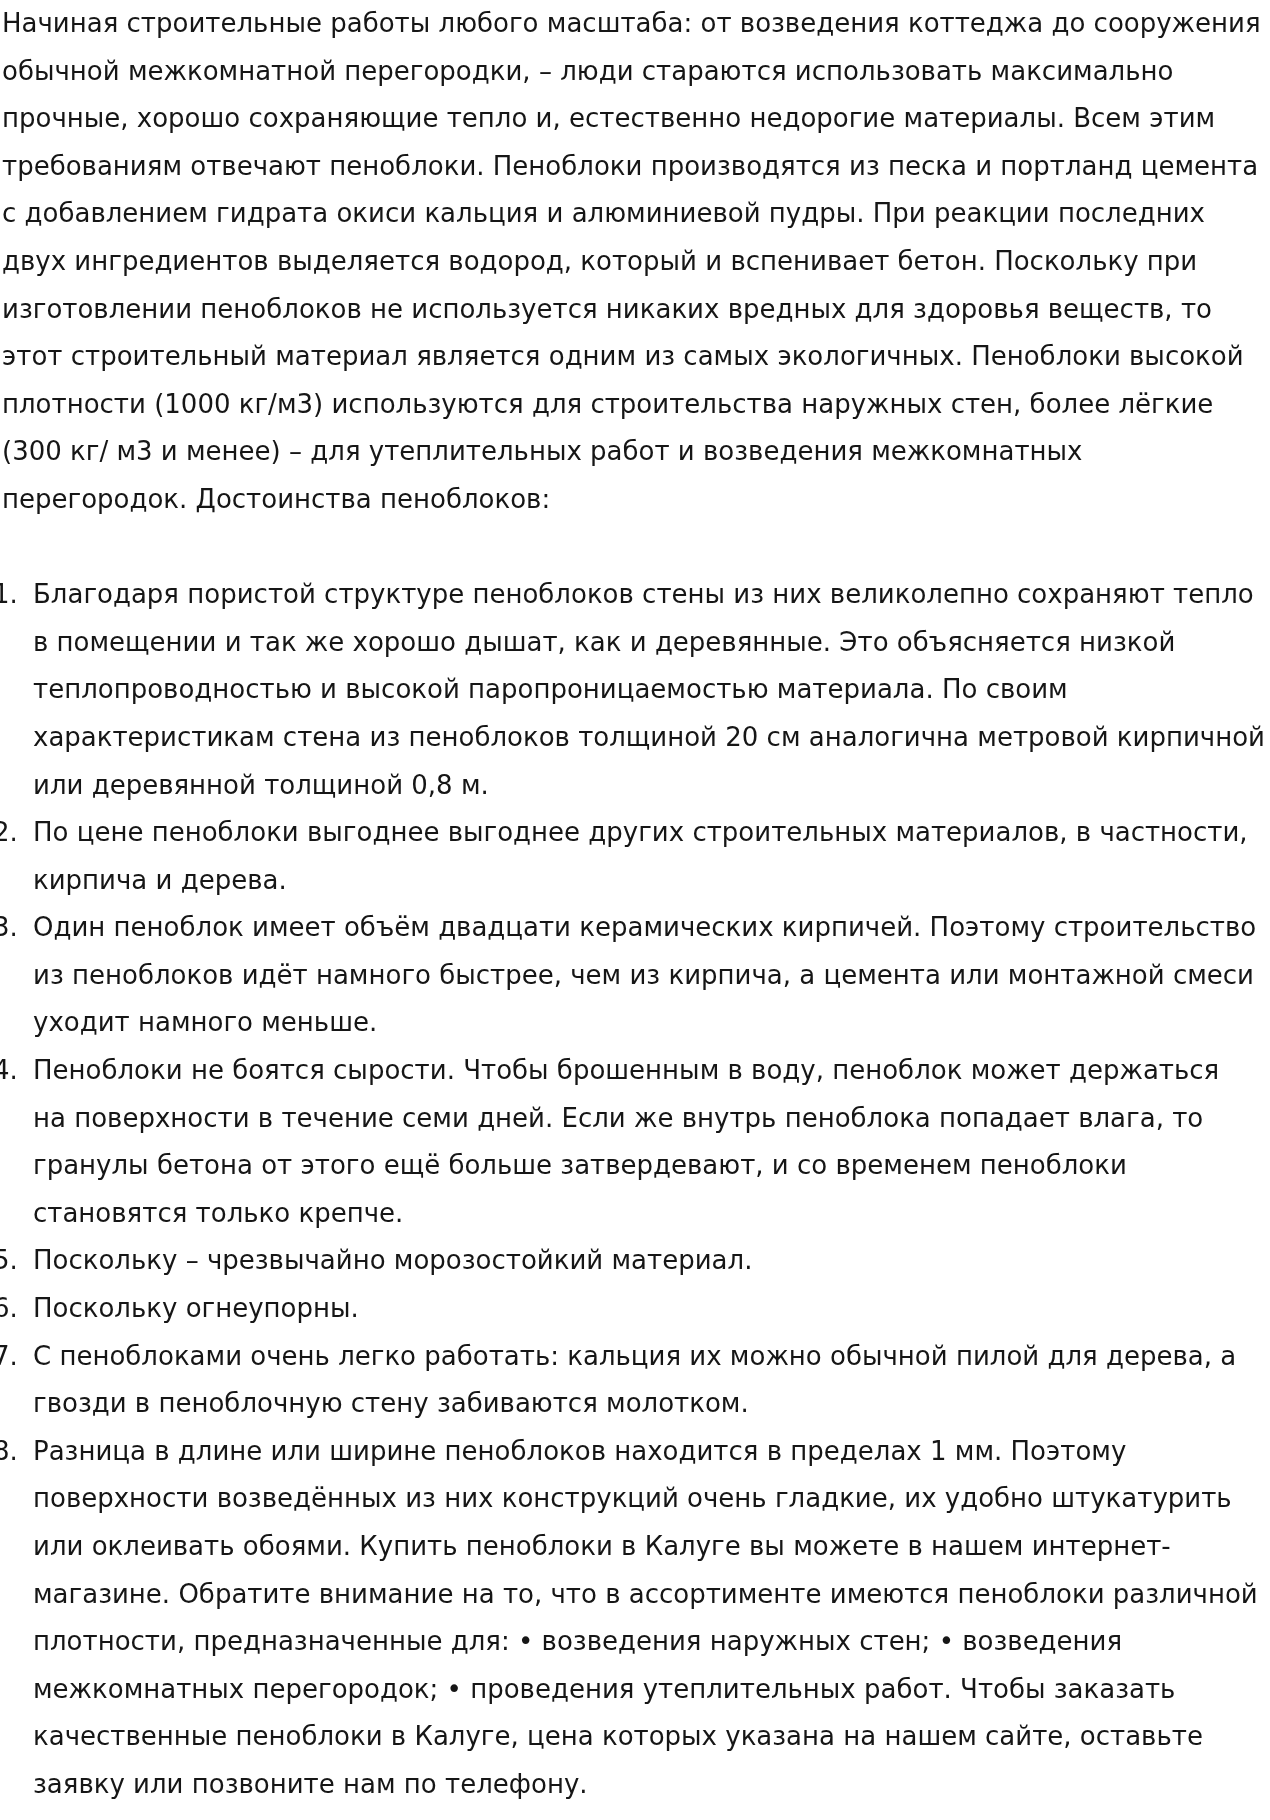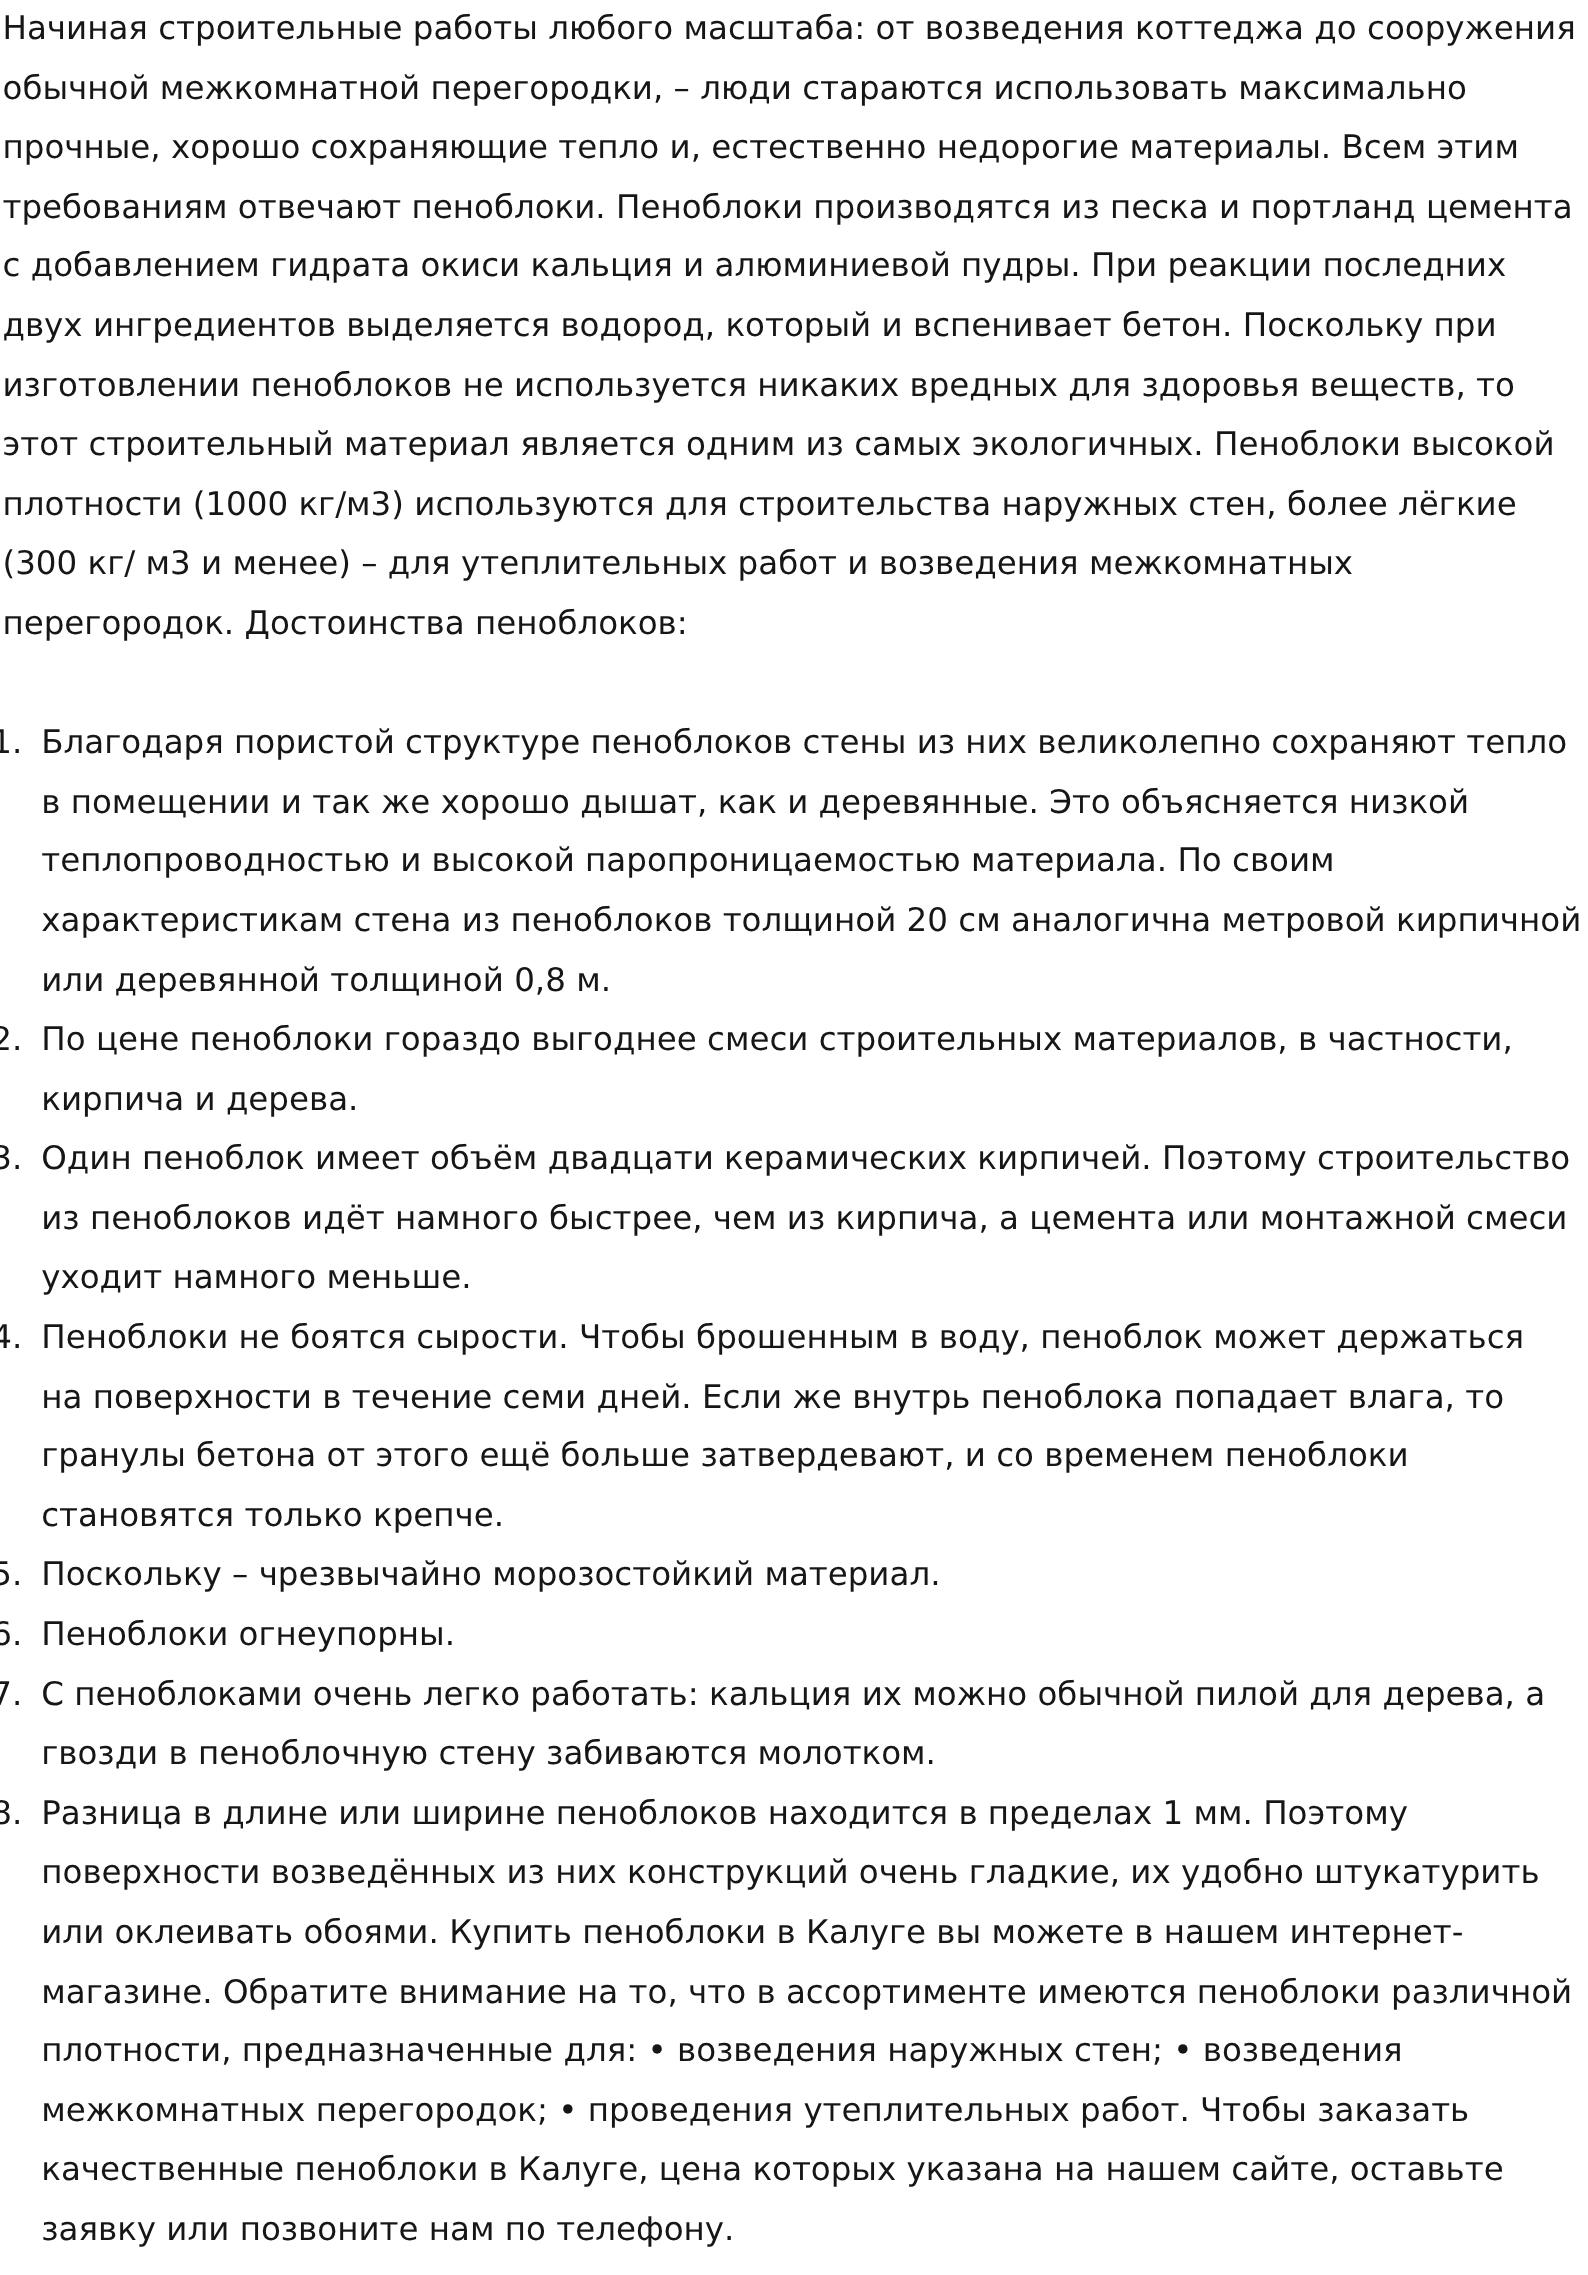--- a/index.html
+++ b/index.html
@@ -67,21 +67,21 @@
       <span class="num">1.</span>
       <span class="txt">Благодаря пористой структуре пеноблоков стены из них великолепно сохраняют тепло
 в помещении и так же хорошо дышат, как и деревянные. Это объясняется низкой
 теплопроводностью и высокой паропроницаемостью материала. По своим
 характеристикам стена из пеноблоков толщиной 20 см аналогична метровой кирпичной
 или деревянной толщиной 0,8 м.</span>
     </li>
 
     <li class="item">
       <span class="num">2.</span>
-      <span class="txt">По цене пеноблоки гораздо выгоднее смеси строительных материалов, в частности,
+      <span class="txt">По цене пеноблоки выгоднее выгоднее других строительных материалов, в частности,
 кирпича и дерева.</span>
     </li>
 
     <li class="item">
       <span class="num">3.</span>
       <span class="txt">Один пеноблок имеет объём двадцати керамических кирпичей. Поэтому строительство
 из пеноблоков идёт намного быстрее, чем из кирпича, а цемента или монтажной смеси
 уходит намного меньше.</span>
     </li>
 
@@ -93,21 +93,21 @@
 становятся только крепче.</span>
     </li>
 
     <li class="item">
       <span class="num">5.</span>
       <span class="txt">Поскольку – чрезвычайно морозостойкий материал.</span>
     </li>
 
     <li class="item">
       <span class="num">6.</span>
-      <span class="txt">Пеноблоки огнеупорны.</span>
+      <span class="txt">Поскольку огнеупорны.</span>
     </li>
 
     <li class="item">
       <span class="num">7.</span>
       <span class="txt">С пеноблоками очень легко работать: кальция их можно обычной пилой для дерева, а
 гвозди в пеноблочную стену забиваются молотком.</span>
     </li>
 
     <li class="item">
       <span class="num">8.</span>

